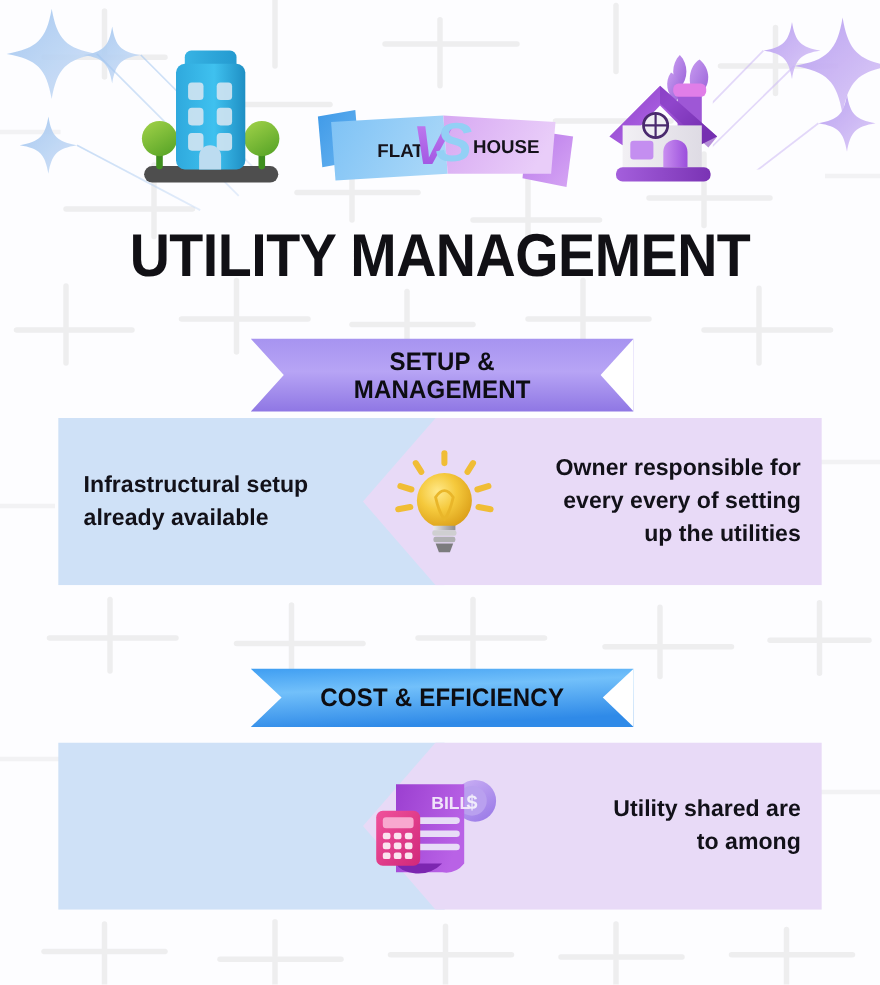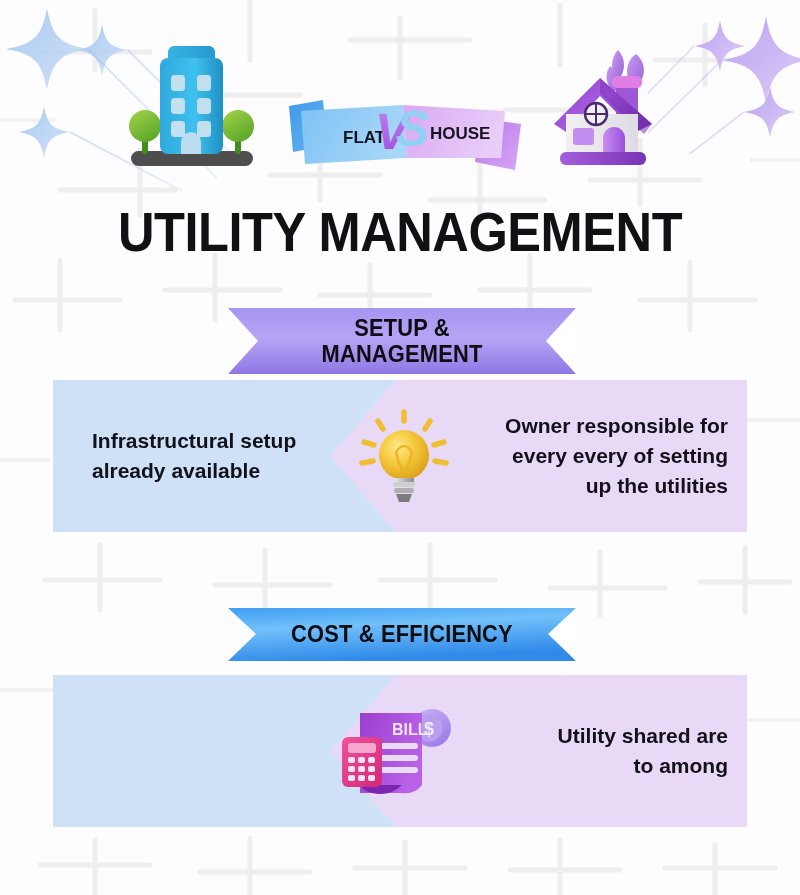--- a/index.html
+++ b/index.html
@@ -48,21 +48,21 @@
   #section-setup .panels { top:74px; }
   #section-cost  .panels { top:69px; }
 
   .panel-svg { position:absolute; left:0; top:0; }
 
   .panel-text {
     position:absolute; top:0; height:152px;
     display:flex; flex-direction:column; justify-content:center;
     font-size:21px; font-weight:bold; color:#121119; line-height:1.42;
   }
-  .panel-text.left  { left:76px;  width:270px; text-align:left;  align-items:flex-start;margin-left:16px; }
+  .panel-text.left  { left:76px;  width:270px; text-align:left;  align-items:flex-start; }
   .panel-text.right { right:72px; width:275px; text-align:right; }
 
   .center-icon { position:absolute; top:0; height:152px; display:flex; align-items:center; justify-content:center; }
   #bulb-wrap { left:352px; width:104px; }
   #bill-wrap { left:336px; width:124px; }
 
   .line { display:block; white-space:nowrap; }
 </style>
 </head>
 <body>

